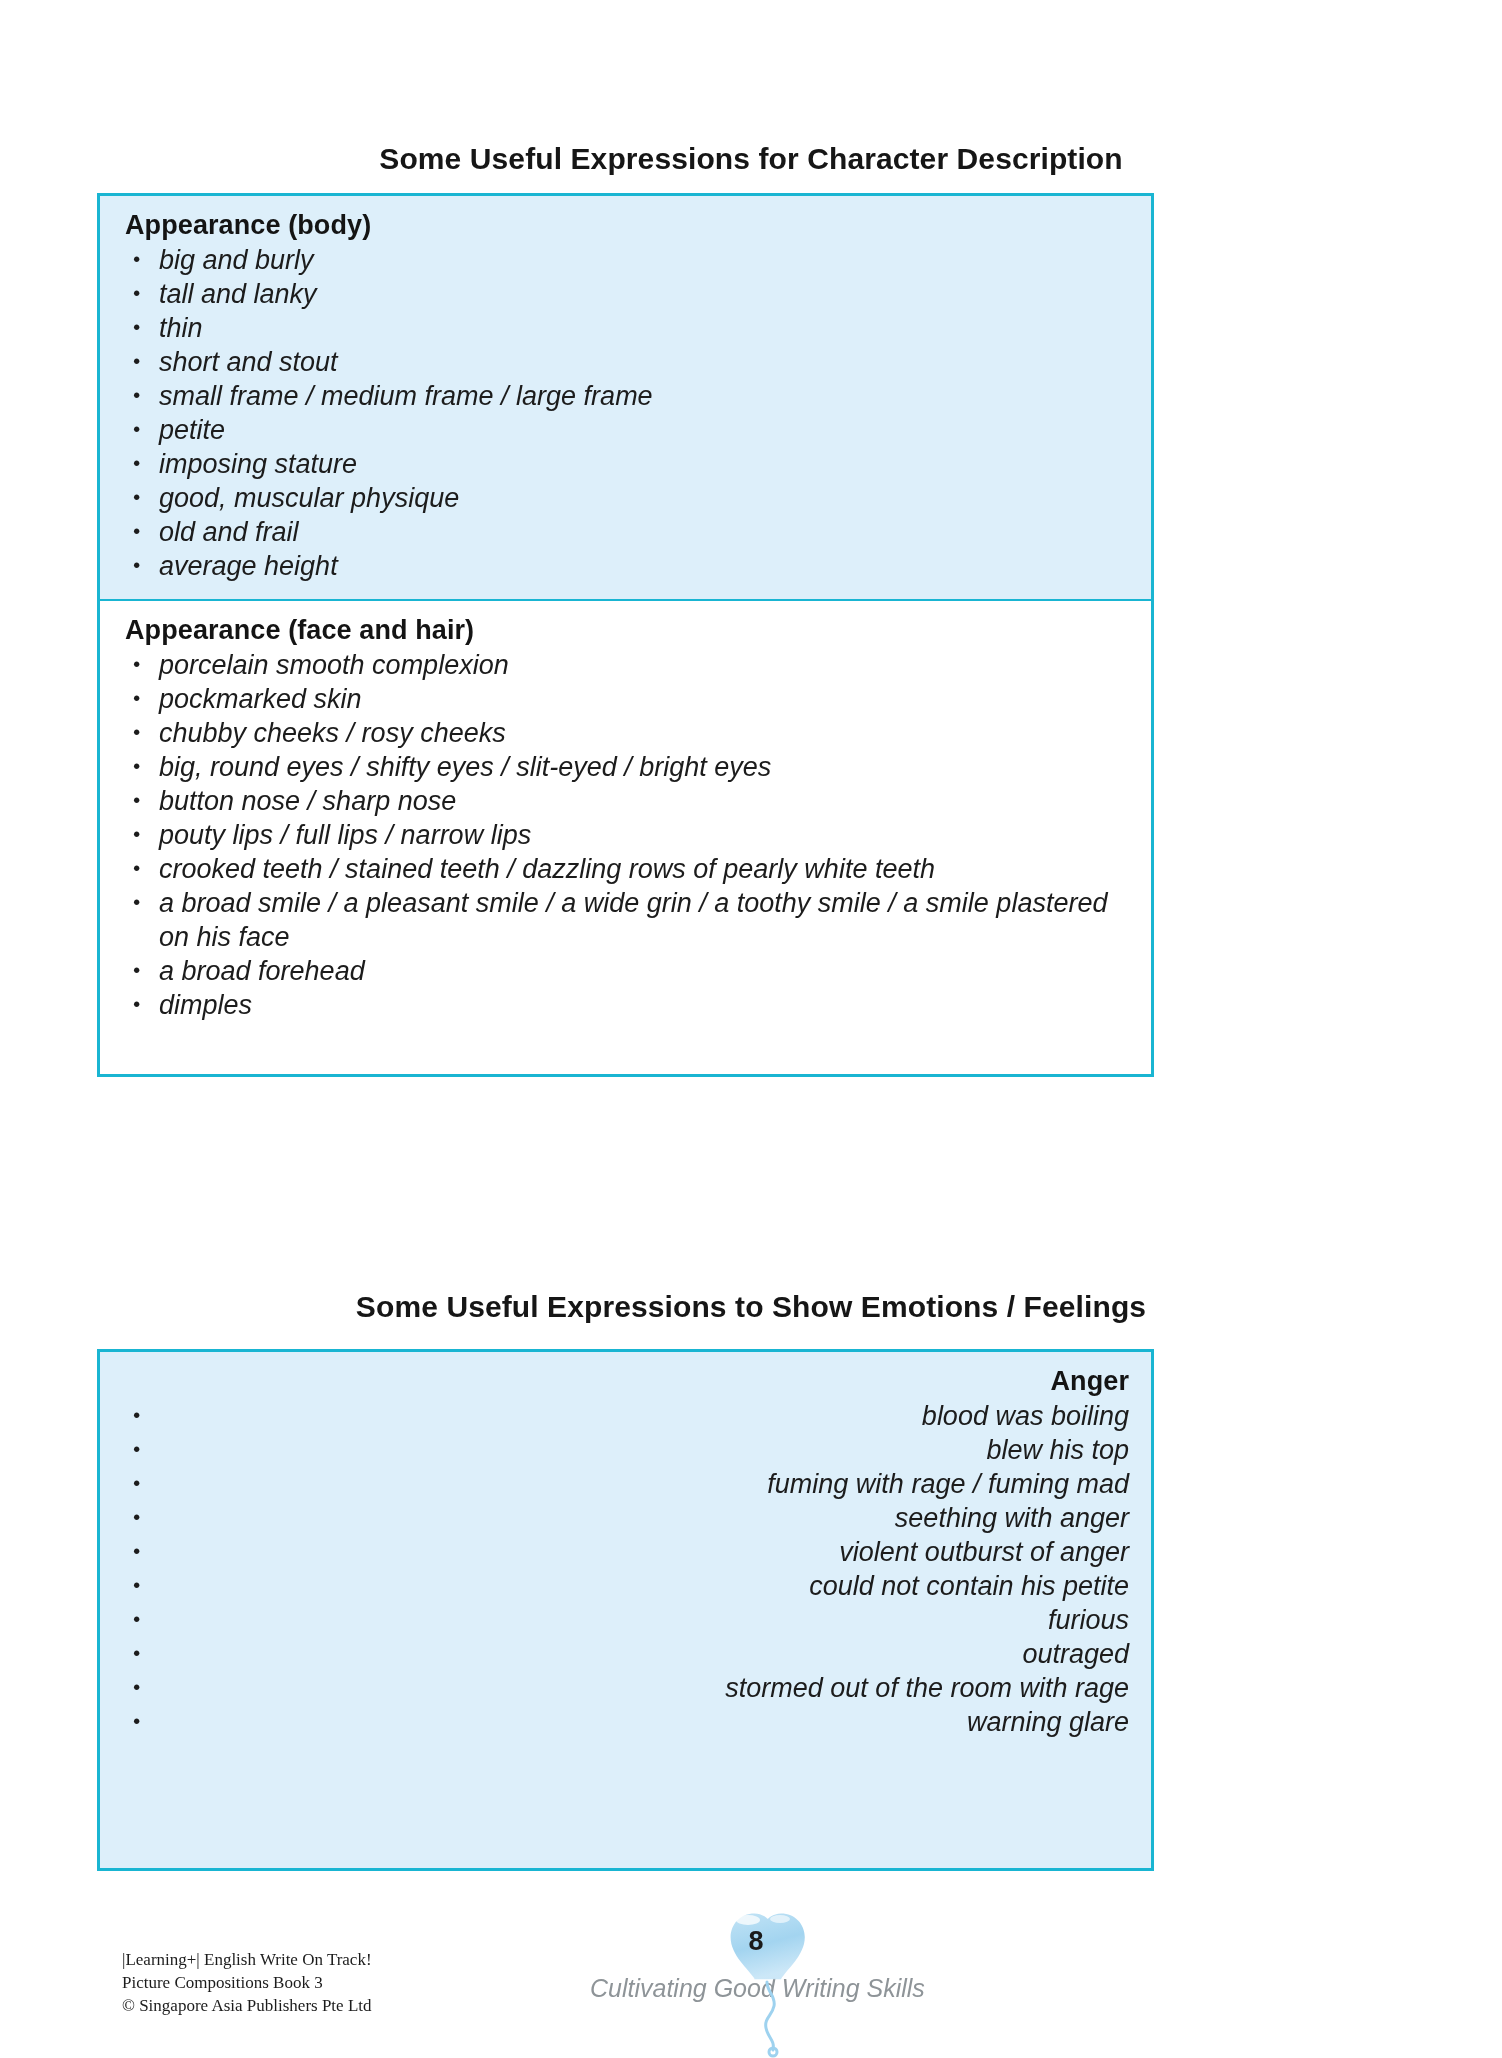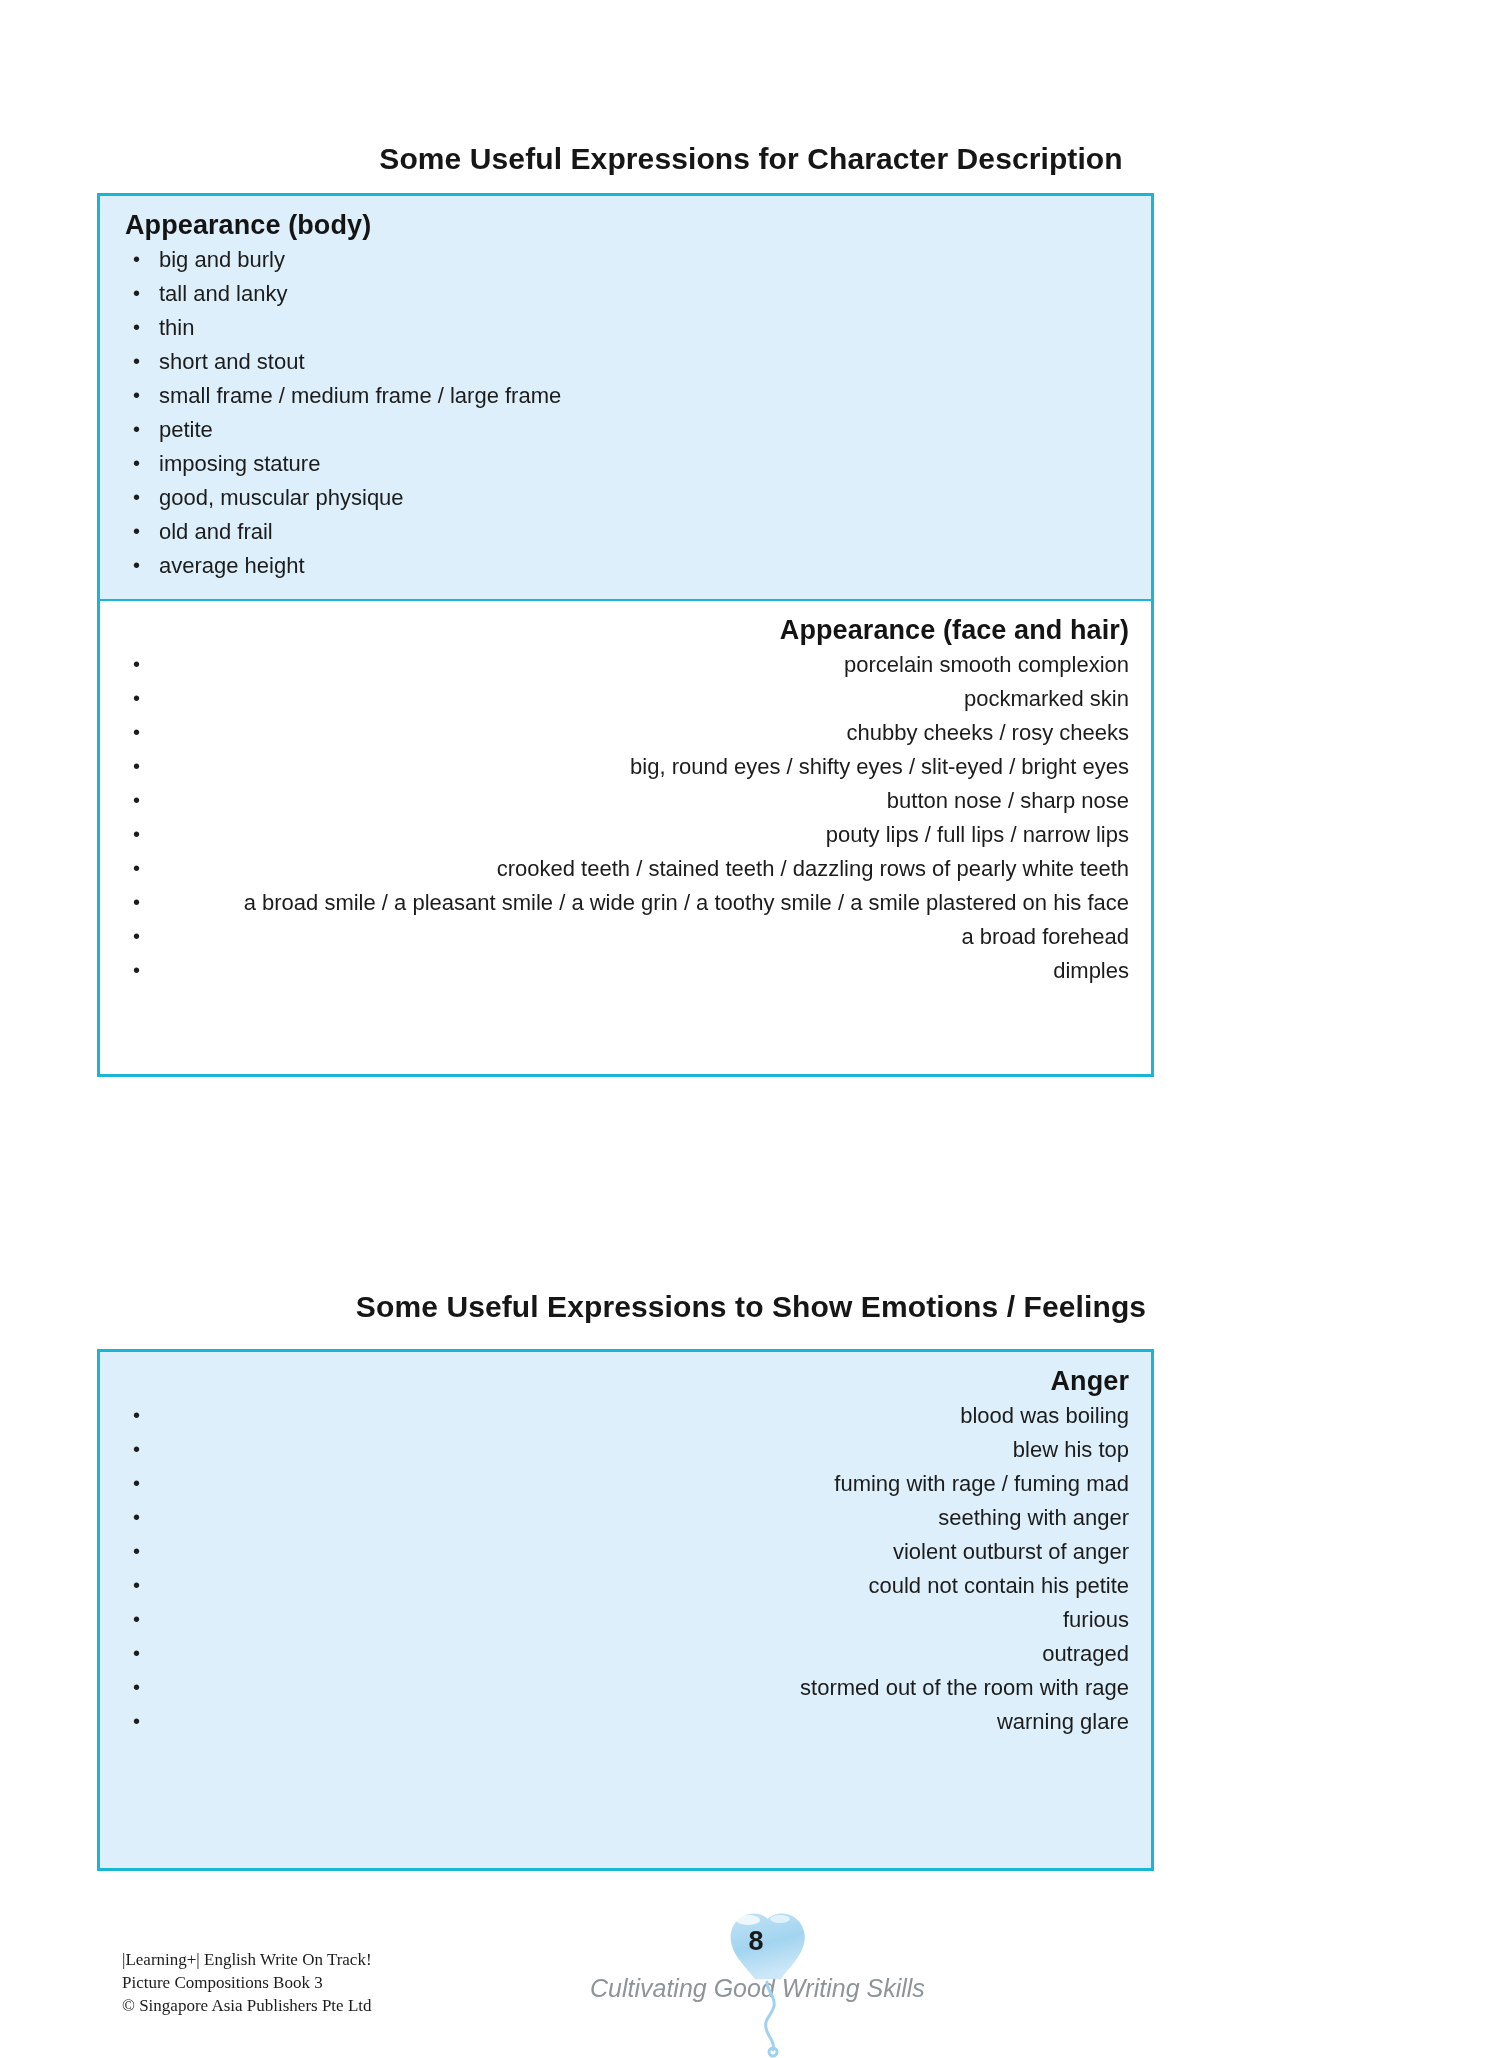--- a/index.html
+++ b/index.html
@@ -65,42 +65,43 @@
     height: 522px;
     text-align: right;
   }
 
   .panel {
     box-sizing: border-box;
     padding: 14px 22px 16px 22px;
   }
   .panel.shaded { background: #ddeffa; }
   .panel.plain  { background: #ffffff; }
-  .panel.divider-top { border-top: 2px solid #19b5d2; text-align: right; }
+  .panel.divider-top { border-top: 2px solid #19b5d2; }
 
   .panel-heading {
     font-size: 27px;
     font-weight: bold;
     color: #141414;
     margin: 0 0 2px 3px;
     letter-spacing: 0.1px;
   }
 
   ul.items {
     list-style: none;
     margin: 0;
     padding: 0;
   }
   ul.items li {
     position: relative;
-    font-size: 22px;
+    font-size: 27px;
     line-height: 34px;
     color: #1c1c1c;
     padding-left: 34px;
     margin: 0 0 0 3px;
+    font-style: italic;
   }
   ul.items li::before {
     content: "\2022";
     position: absolute;
     left: 8px;
     top: -1px;
     font-size: 20px;
     line-height: 34px;
     color: #1c1c1c;
   }

